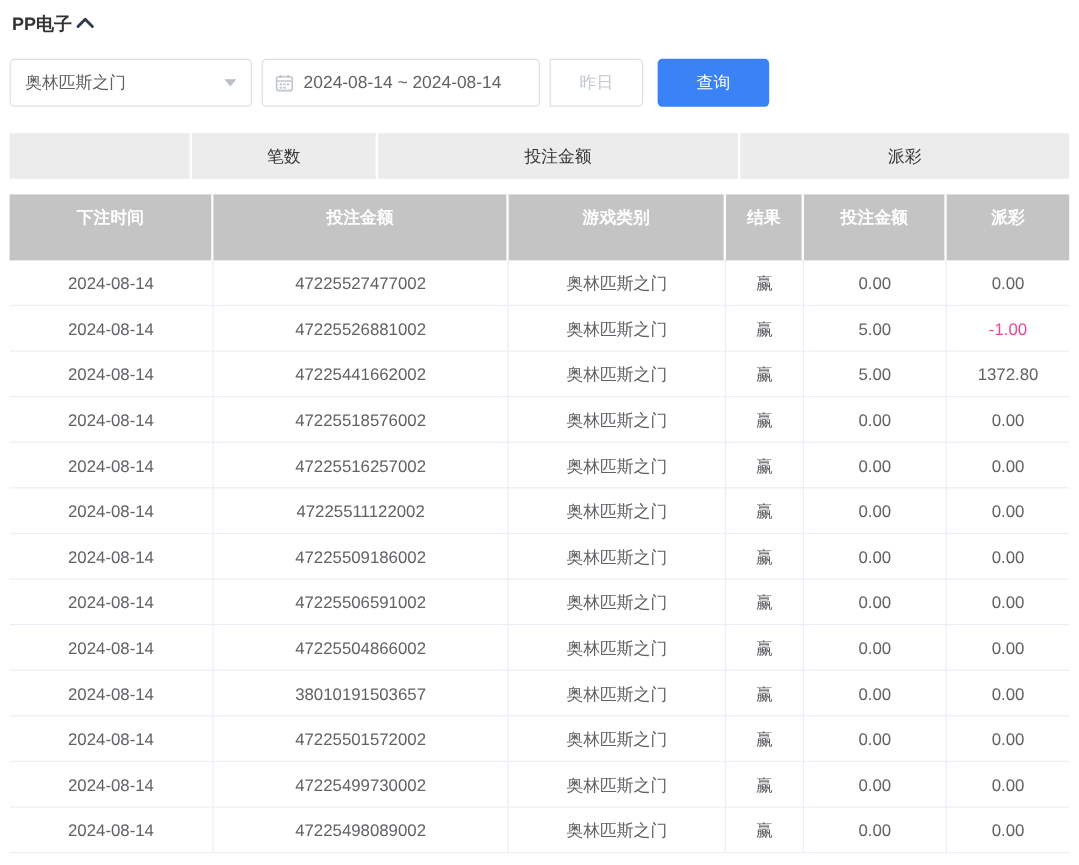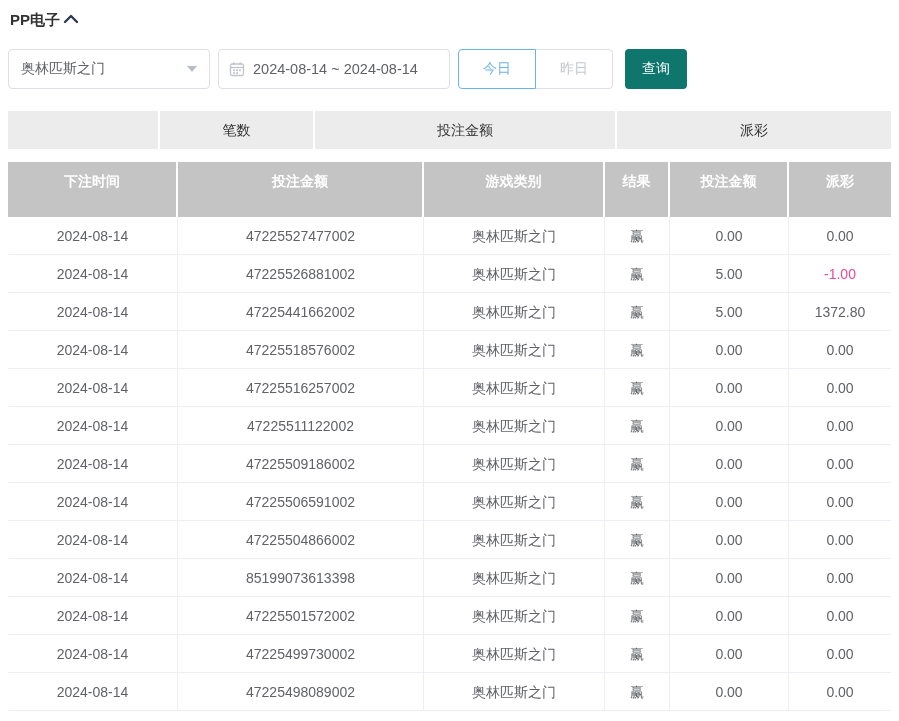--- a/index.html
+++ b/index.html
@@ -41,22 +41,22 @@
   .btn-group { display: flex; margin-left: 8px; }
   .qbtn {
     height: 40px; padding: 0 24px; background: #fff; border: 1px solid #dcdfe6;
     color: #c3c7cf; font-size: 14px; cursor: pointer; margin-left: -1px;
     font-family: inherit;
   }
   .qbtn:first-child { border-radius: 4px 0 0 4px; margin-left: 0; }
   .qbtn:last-child { border-radius: 0 4px 4px 0; }
   .qbtn.active { color: #6cb2f2; border: 1px solid #6cb2f2; position: relative; z-index: 2; }
   .query-btn {
-    height: 40px; width: 62px; margin-left: 12px; border: none; border-radius: 4px;
-    background: #0f766e; color: #fff; font-size: 14px; cursor: pointer;
+    height: 40px; width: 93px; margin-left: 12px; border: none; border-radius: 4px;
+    background: #3b82f6; color: #fff; font-size: 14px; cursor: pointer;
     font-family: inherit;
   }
 
   
   .summary { margin-top: 22px; }
   .s-head, .s-row { display: grid; grid-template-columns: 152px 155px 302px 274px; }
   .s-hcell {
     background: #ececec; height: 38px; line-height: 38px; text-align: center;
     border-right: 2px solid #fff; color: #333;
   }
@@ -117,21 +117,20 @@
           <rect x="7" y="8.5" width="2" height="1.6" fill="#c0c4cc"></rect>
           <rect x="10" y="8.5" width="2" height="1.6" fill="#c0c4cc"></rect>
           <rect x="4" y="11.3" width="2" height="1.6" fill="#c0c4cc"></rect>
           <rect x="7" y="11.3" width="2" height="1.6" fill="#c0c4cc"></rect>
         </svg>
       </span>
       <span class="date-text">2024-08-14 ~ 2024-08-14</span>
     </div>
 
     <div class="btn-group">
-      <button class="qbtn active">今日</button>
       <button class="qbtn">昨日</button>
     </div>
 
     <button class="query-btn">查询</button>
   </div>
 
   <div class="summary">
     <div class="s-head">
       <div class="s-hcell"></div>
       <div class="s-hcell">笔数</div>
@@ -226,21 +225,21 @@
     <div class="r-cell">2024-08-14</div>
     <div class="r-cell">47225504866002</div>
     <div class="r-cell">奥林匹斯之门</div>
     <div class="r-cell">赢</div>
     <div class="r-cell">0.00</div>
     <div class="r-cell">0.00</div>
   </div>
 
   <div class="r-row">
     <div class="r-cell">2024-08-14</div>
-    <div class="r-cell">85199073613398</div>
+    <div class="r-cell">38010191503657</div>
     <div class="r-cell">奥林匹斯之门</div>
     <div class="r-cell">赢</div>
     <div class="r-cell">0.00</div>
     <div class="r-cell">0.00</div>
   </div>
 
   <div class="r-row">
     <div class="r-cell">2024-08-14</div>
     <div class="r-cell">47225501572002</div>
     <div class="r-cell">奥林匹斯之门</div>

